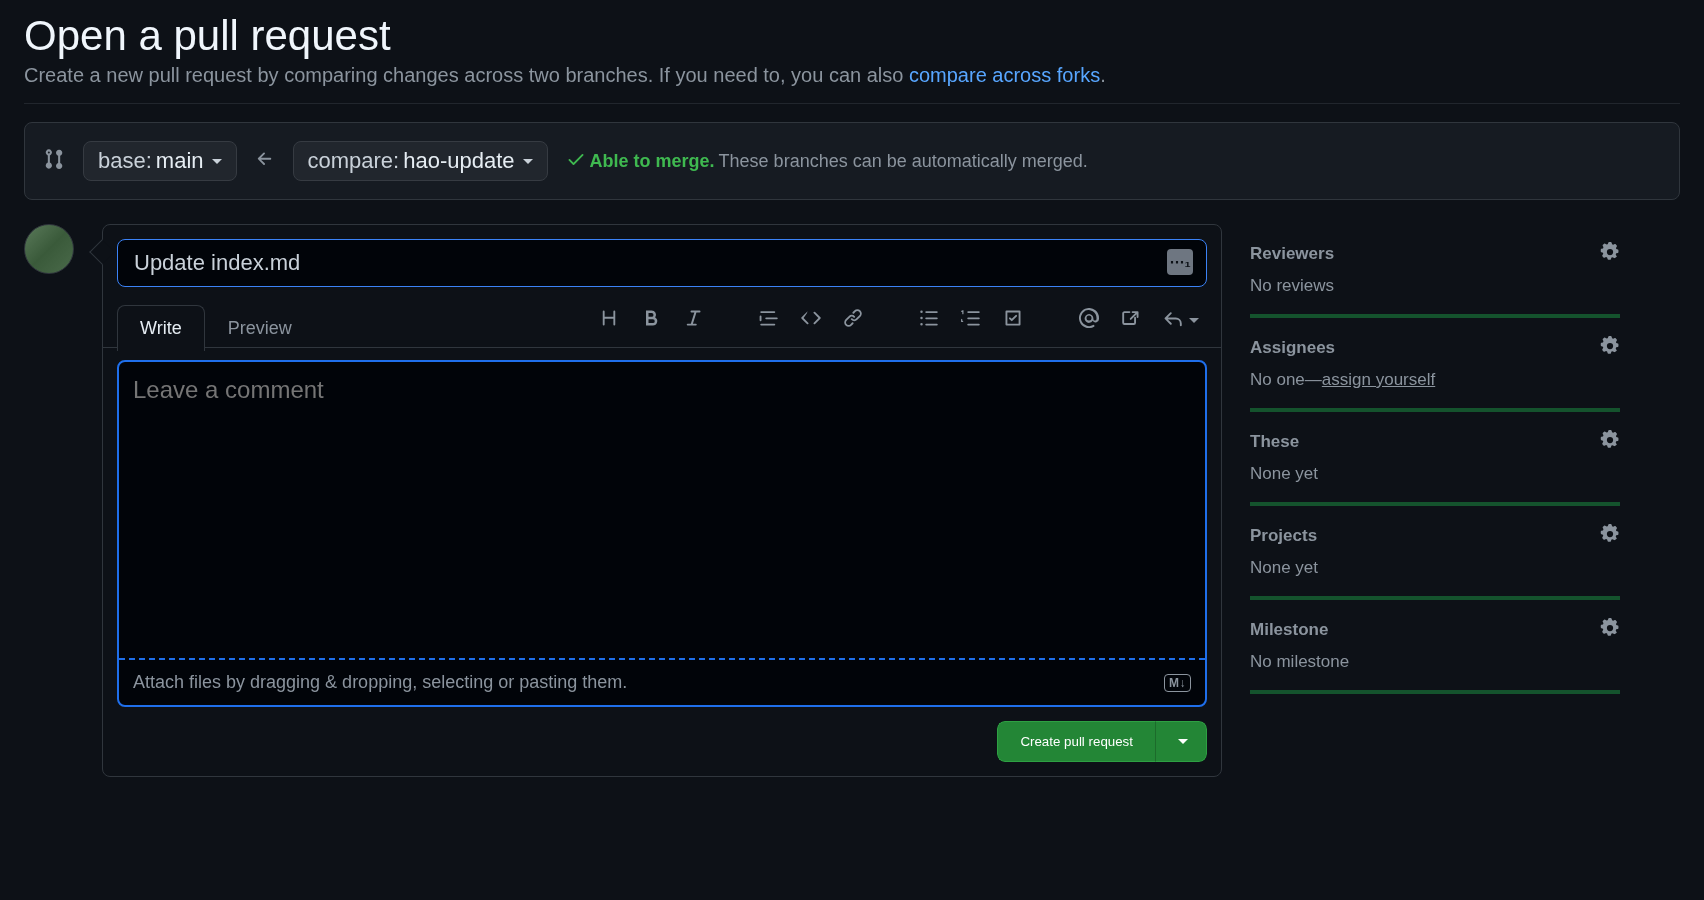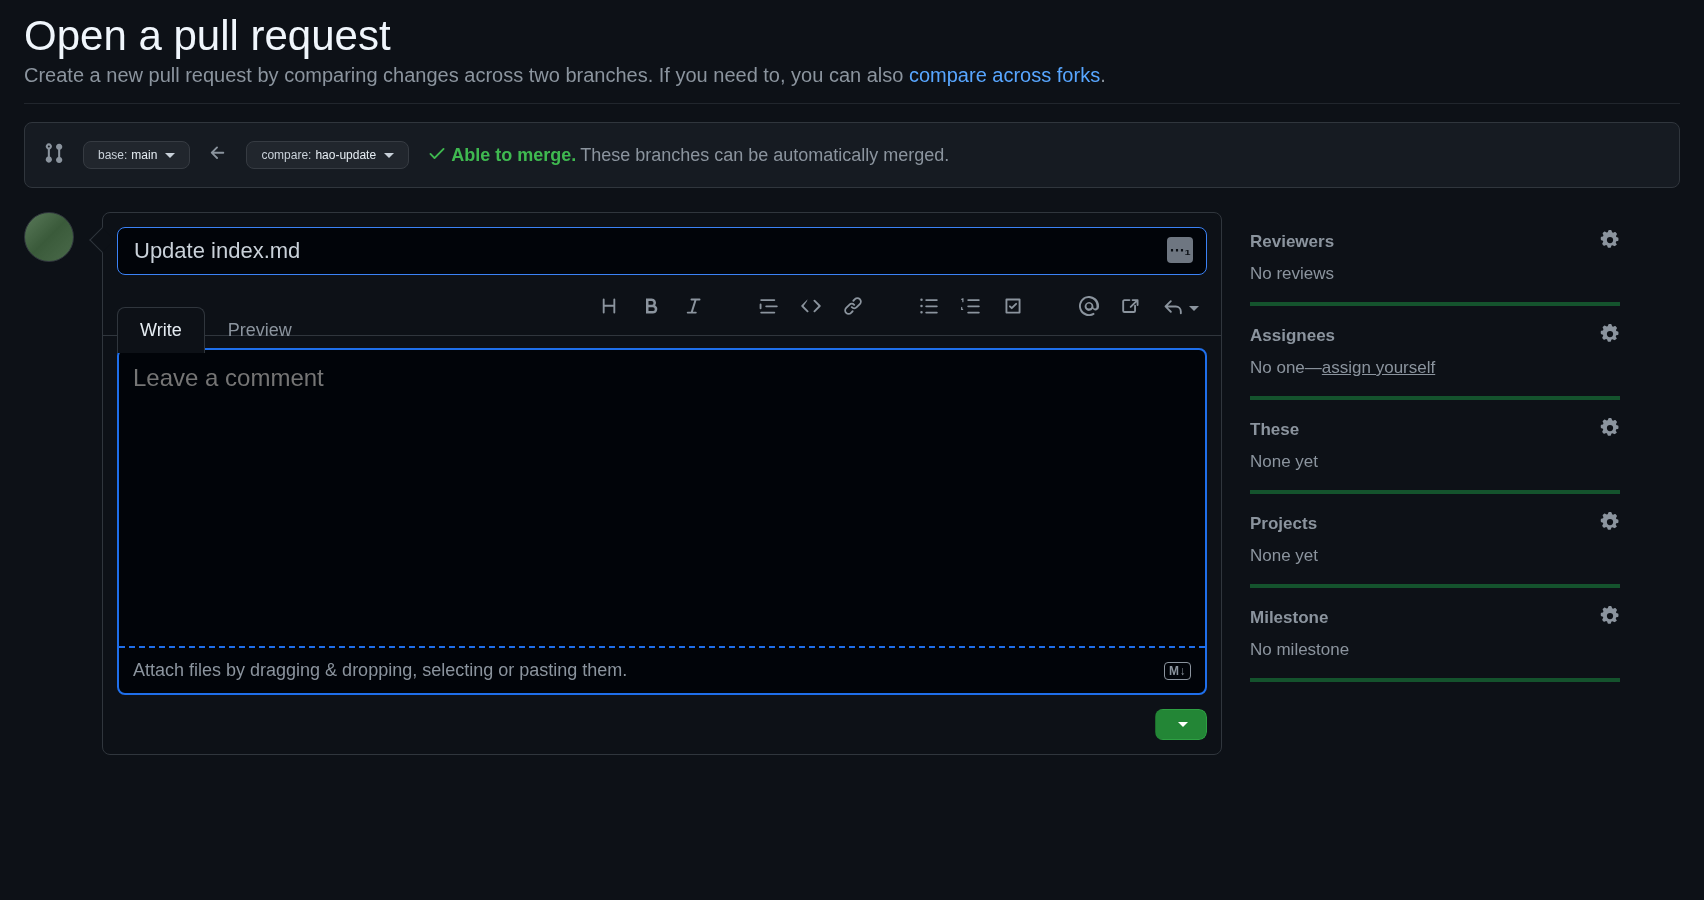--- a/index.html
+++ b/index.html
@@ -38,21 +38,21 @@
     gap: 18px;
     font-size: 18px;
     margin-bottom: 24px;
   }
   .branch-btn {
     background: #21262d;
     border: 1px solid #363b42;
     border-radius: 8px;
     color: #c9d1d9;
     padding: 6px 14px;
-    font-size: 12px;
+    font-size: 22px;
     display: inline-flex;
     align-items: center;
     gap: 4px;
     cursor: pointer;
   }
   .branch-btn .strong { color: #e6edf3; font-weight: 500; }
   .git-compare-icon, .arrow-left-icon { color: #8b949e; }
   .merge-able { color: #3fb950; font-weight: 600; }
   .merge-text { color: #8b949e; }
 
@@ -116,21 +116,21 @@
   .tab {
     padding: 12px 22px;
     font-size: 18px;
     color: #8b949e;
     border: 1px solid transparent;
     border-bottom: none;
     border-top-left-radius: 8px;
     border-top-right-radius: 8px;
     cursor: pointer;
     position: relative;
-    top: 18px;
+    top: 4px;
     background: transparent;
   }
   .tab.active {
     color: #e6edf3;
     border-color: #30363d;
     background: #0d1117;
   }
   .toolbar {
     margin-left: auto;
     display: flex;
@@ -357,20 +357,21 @@
         <textarea class="textarea" placeholder="Leave a comment" style=""></textarea>
         <div class="textarea-divider"></div>
         <div class="attach-row">
           <span>Attach files by dragging &amp; dropping, selecting or pasting them.</span>
           <span class="md-badge">M↓</span>
         </div>
       </div>
 
       <div class="actions-row">
         <div class="create-btn">
+          <button class="create-btn-main">Create pull request</button>
           <button class="create-btn-drop">
             <span class="caret-down"></span>
           </button>
         </div>
       </div>
     </div>
 
     <div class="sidebar">
       <div class="side-section">
         <div class="side-header">

